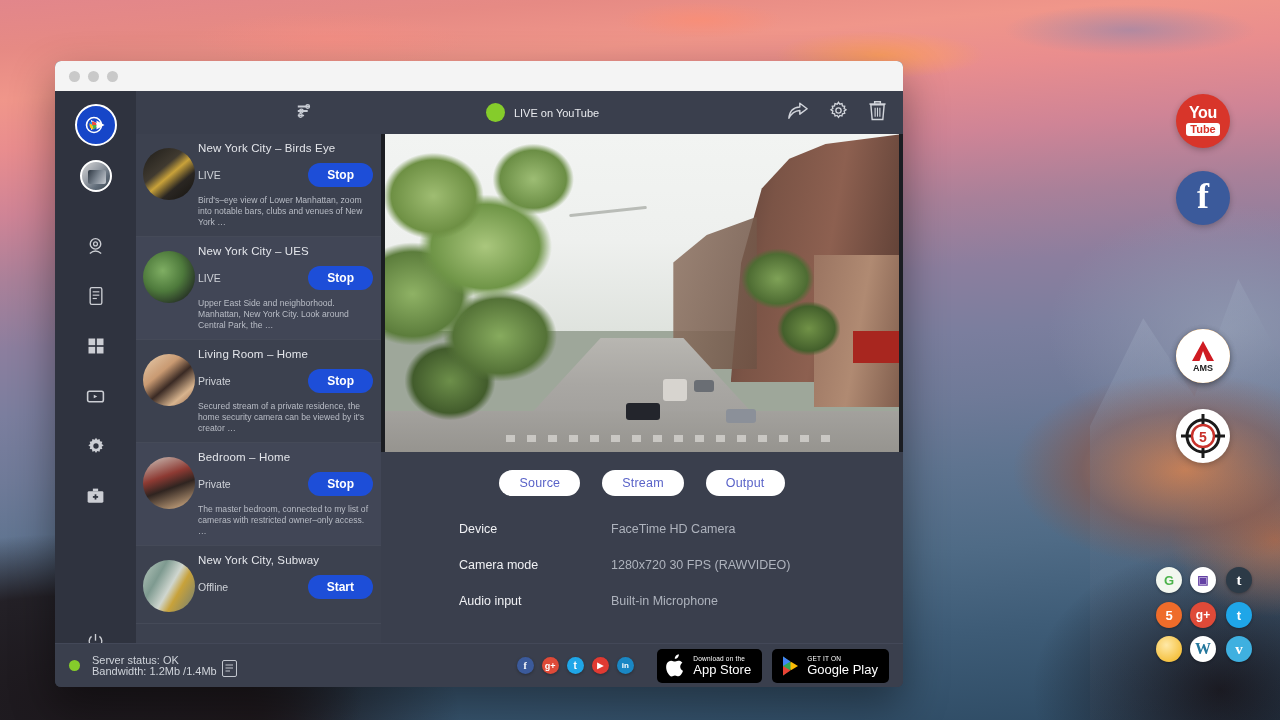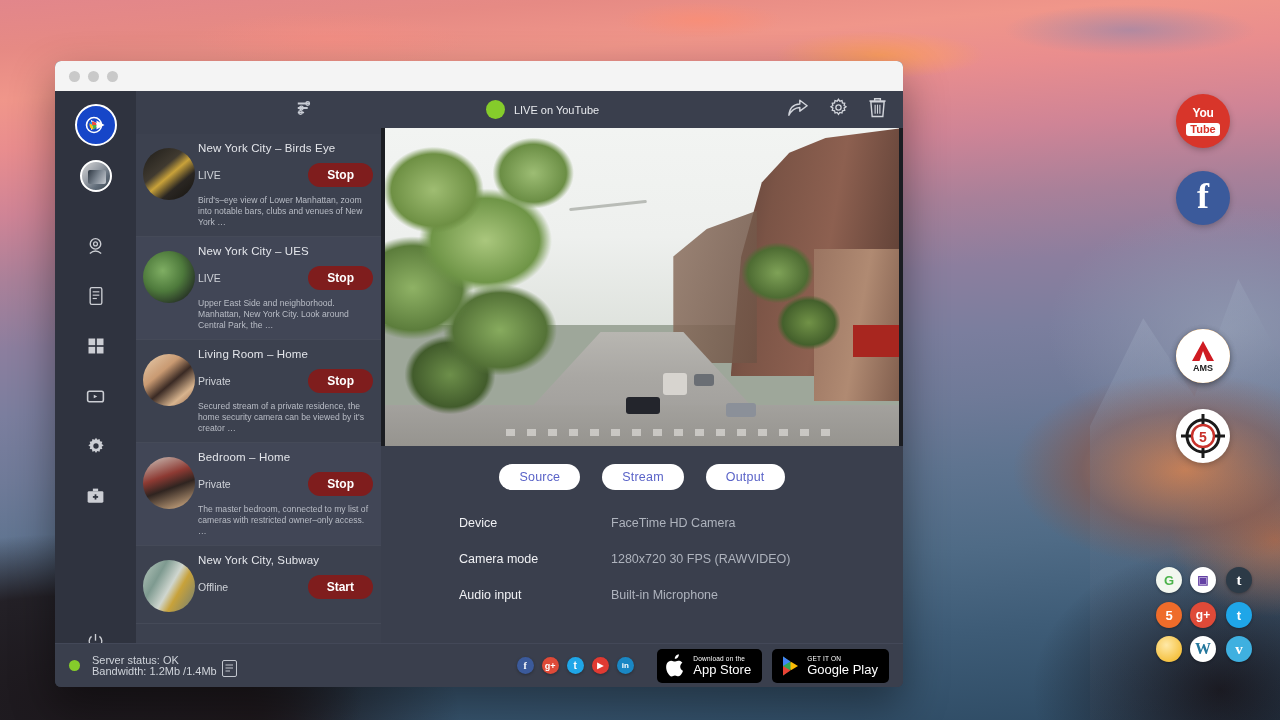--- a/index.html
+++ b/index.html
@@ -53,21 +53,21 @@
     position: absolute;
     border-radius: 50%;
     display: flex; align-items: center; justify-content: center;
     font-weight: bold;
     color: #fff;
     box-shadow: 0 2px 6px rgba(0,0,0,0.25);
     user-select: none;
   }
   .big-icon { width: 54px; height: 54px; left: 1176px; }
   .ic-youtube { background: #d8352a; top: 94px; flex-direction: column; }
-  .ic-youtube .yt-you { font-size: 12px; line-height: 12px; letter-spacing:-0.3px;}
+  .ic-youtube .yt-you { font-size: 16px; line-height: 12px; letter-spacing:-0.3px;}
   .ic-youtube .yt-tube { font-size: 11px; line-height: 13px; background:#fff; color:#d8352a; border-radius:3px; padding: 0 4px; margin-top: 4px;}
   .ic-facebook { background: #3b5a9b; top: 171px; font-size: 36px; font-family: "Liberation Serif", serif; line-height: 1; padding-bottom: 4px;}
   .ic-wowza { background: #f08a12; top: 329px; }
   .ic-ams { background: #fff; top: 329px; flex-direction: column; }
   .ic-target { background: #fff; top: 409px; }
 
   .grid-icon {
     position: absolute; width: 26px; height: 26px;
     border-radius: 50%;
     display:flex;align-items:center;justify-content:center;
@@ -143,21 +143,21 @@
     position: absolute; left: 7px; top: 14px;
     width: 52px; height: 52px; border-radius: 50%;
     overflow: hidden;
   }
   .cam-title {
     font-size: 11.5px; color: #e3e5ea; margin-bottom: 9px; letter-spacing: 0.15px;
   }
   .cam-row { display: flex; align-items: center; justify-content: space-between; }
   .cam-status { font-size: 10.5px; color: #cfd2d8; }
   .cam-btn {
-    background: #7f1d1d; color: #fff;
+    background: #1d4ed8; color: #fff;
     font-size: 12px; font-weight: bold;
     border: none; border-radius: 13px;
     padding: 5px 19px; cursor: pointer;
     min-width: 62px;
   }
   .cam-desc {
     margin-top: 8px; font-size: 8.6px; line-height: 11px;
     color: #b9bdc6; padding-right: 4px;
   }
   #add-camera {
@@ -168,21 +168,21 @@
     width: 20px; height: 20px; border-radius: 50%;
     border: 1.4px solid #cfd3da; color: #cfd3da;
     display:flex;align-items:center;justify-content:center;
     font-size: 14px; line-height: 1; padding-bottom:1px;
   }
   #add-camera .lbl { color: #e6e8ec; font-size: 13.5px; }
 
   
   #main { flex: 1; display: flex; flex-direction: column; background: #3a3f4d; }
   #toolbar {
-    height: 37px; display: flex; align-items: center;
+    height: 43px; display: flex; align-items: center;
     padding: 0 16px; gap: 10px; position: relative;
   }
   #filter-icon { position:absolute; left: -85px; }
   .live-wrap { display: flex; align-items: center; gap: 9px; margin: 0 auto; }
   .live-dot { width: 19px; height: 19px; border-radius: 50%; background: #85cc2b; }
   .live-text { color: #e8eaee; font-size: 11px; }
   .tb-icons { display: flex; gap: 19px; align-items: center; margin-left: auto; }
   .tb-icon { cursor: pointer; opacity: .92; }
 
   

